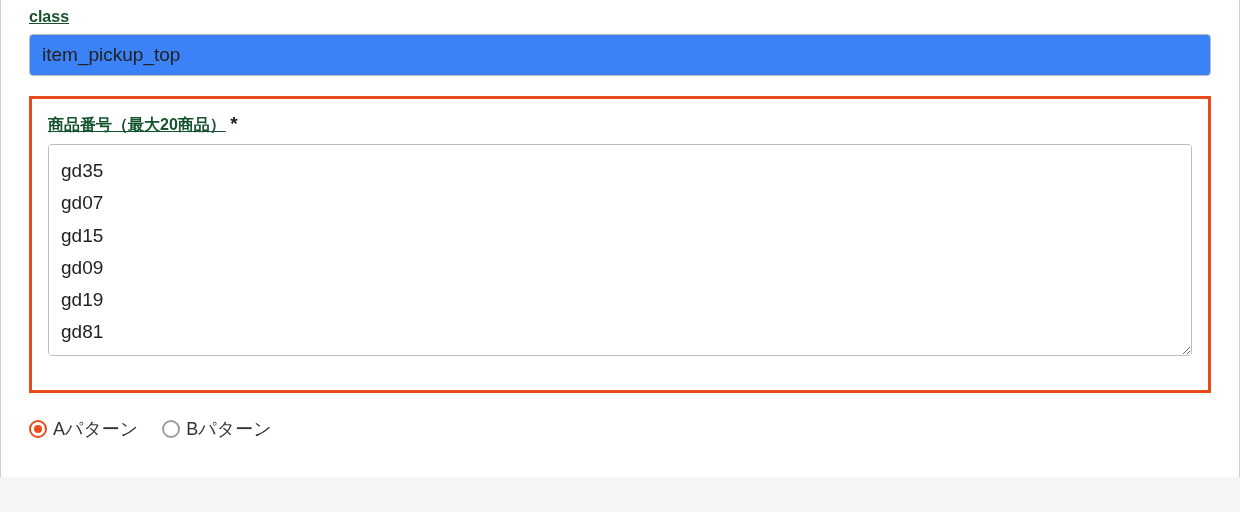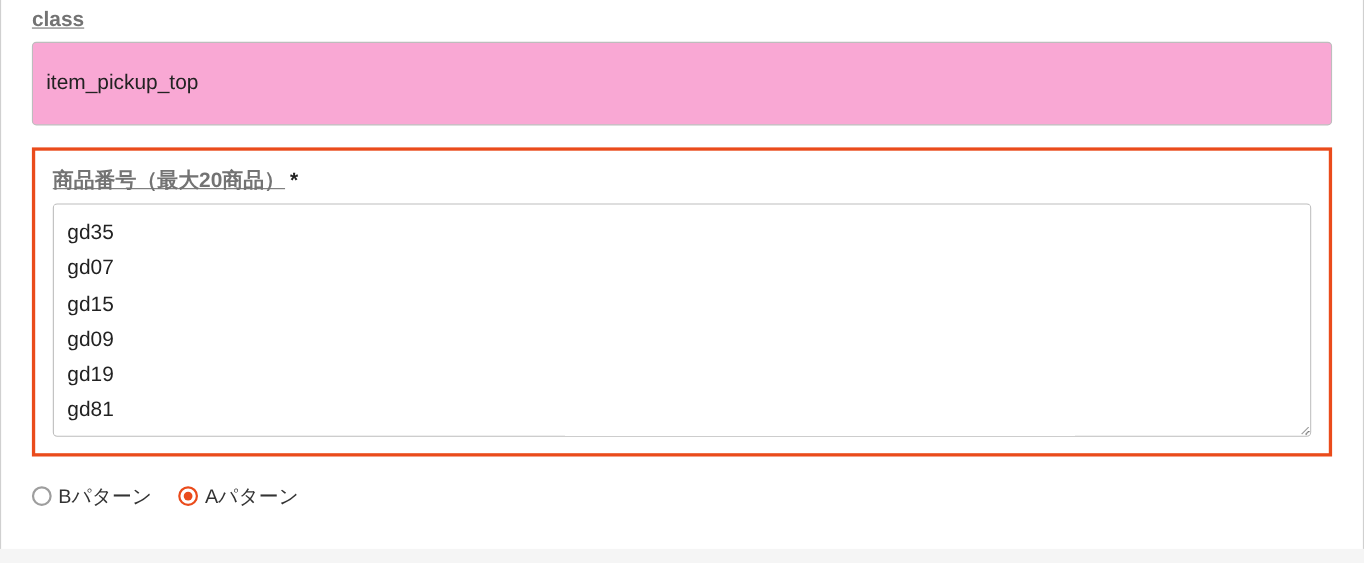--- a/index.html
+++ b/index.html
@@ -16,59 +16,59 @@
       background: #ffffff;
       border-left: 1px solid #d0d0d0;
       border-right: 1px solid #d0d0d0;
       width: 1240px;
       padding: 8px 28px 16px 28px;
     }
     .field-group {
       margin-bottom: 20px;
     }
     .field-label {
-      font-size: 19px;
+      font-size: 16px;
       font-weight: 700;
-      color: #737373;
+      color: #14532d;
       text-decoration: underline;
       display: inline-block;
       margin-bottom: 8px;
     }
     .required-mark {
       font-size: 19px;
       font-weight: 700;
       color: #222;
     }
     .text-input {
       width: 100%;
       font-size: 19px;
       color: #222;
       border: 1px solid #bdbdbd;
       border-radius: 4px;
-      padding: 26px 12px;
-      background: #f9a8d4;
+      padding: 9px 12px;
+      background: #3b82f6;
       outline: none;
     }
     .textarea-input {
       width: 100%;
       font-size: 19px;
       color: #222;
       border: 1px solid #bdbdbd;
       border-radius: 4px;
       padding: 10px 12px;
       background: #fff;
       outline: none;
       resize: both;
       line-height: 1.7;
       height: 212px;
       font-family: inherit;
     }
     .highlight-box {
       border: 3px solid #ea4b1b;
-      padding: 14px 16px 10px 16px;
+      padding: 14px 16px 30px 16px;
       margin-bottom: 24px;
     }
     .highlight-box .field-group {
       margin-bottom: 0;
     }
     .radio-row {
       display: flex;
       gap: 24px;
       margin-top: 8px;
     }
@@ -120,28 +120,28 @@
 gd09
 gd19
 gd81</textarea>
     </div>
   </div>
 
   <div class="field-group">
     <div class="radio-row">
 
       <label class="radio-option">
-        <span class="radio-circle"></span>
-        <span>Bパターン</span>
-      </label>
-
-      <label class="radio-option">
         <span class="radio-circle selected">
           <span class="radio-dot"></span>
         </span>
         <span>Aパターン</span>
+      </label>
+
+      <label class="radio-option">
+        <span class="radio-circle"></span>
+        <span>Bパターン</span>
       </label>
 
 
     </div>
   </div>
 
 </div>
 
 </body></html>

